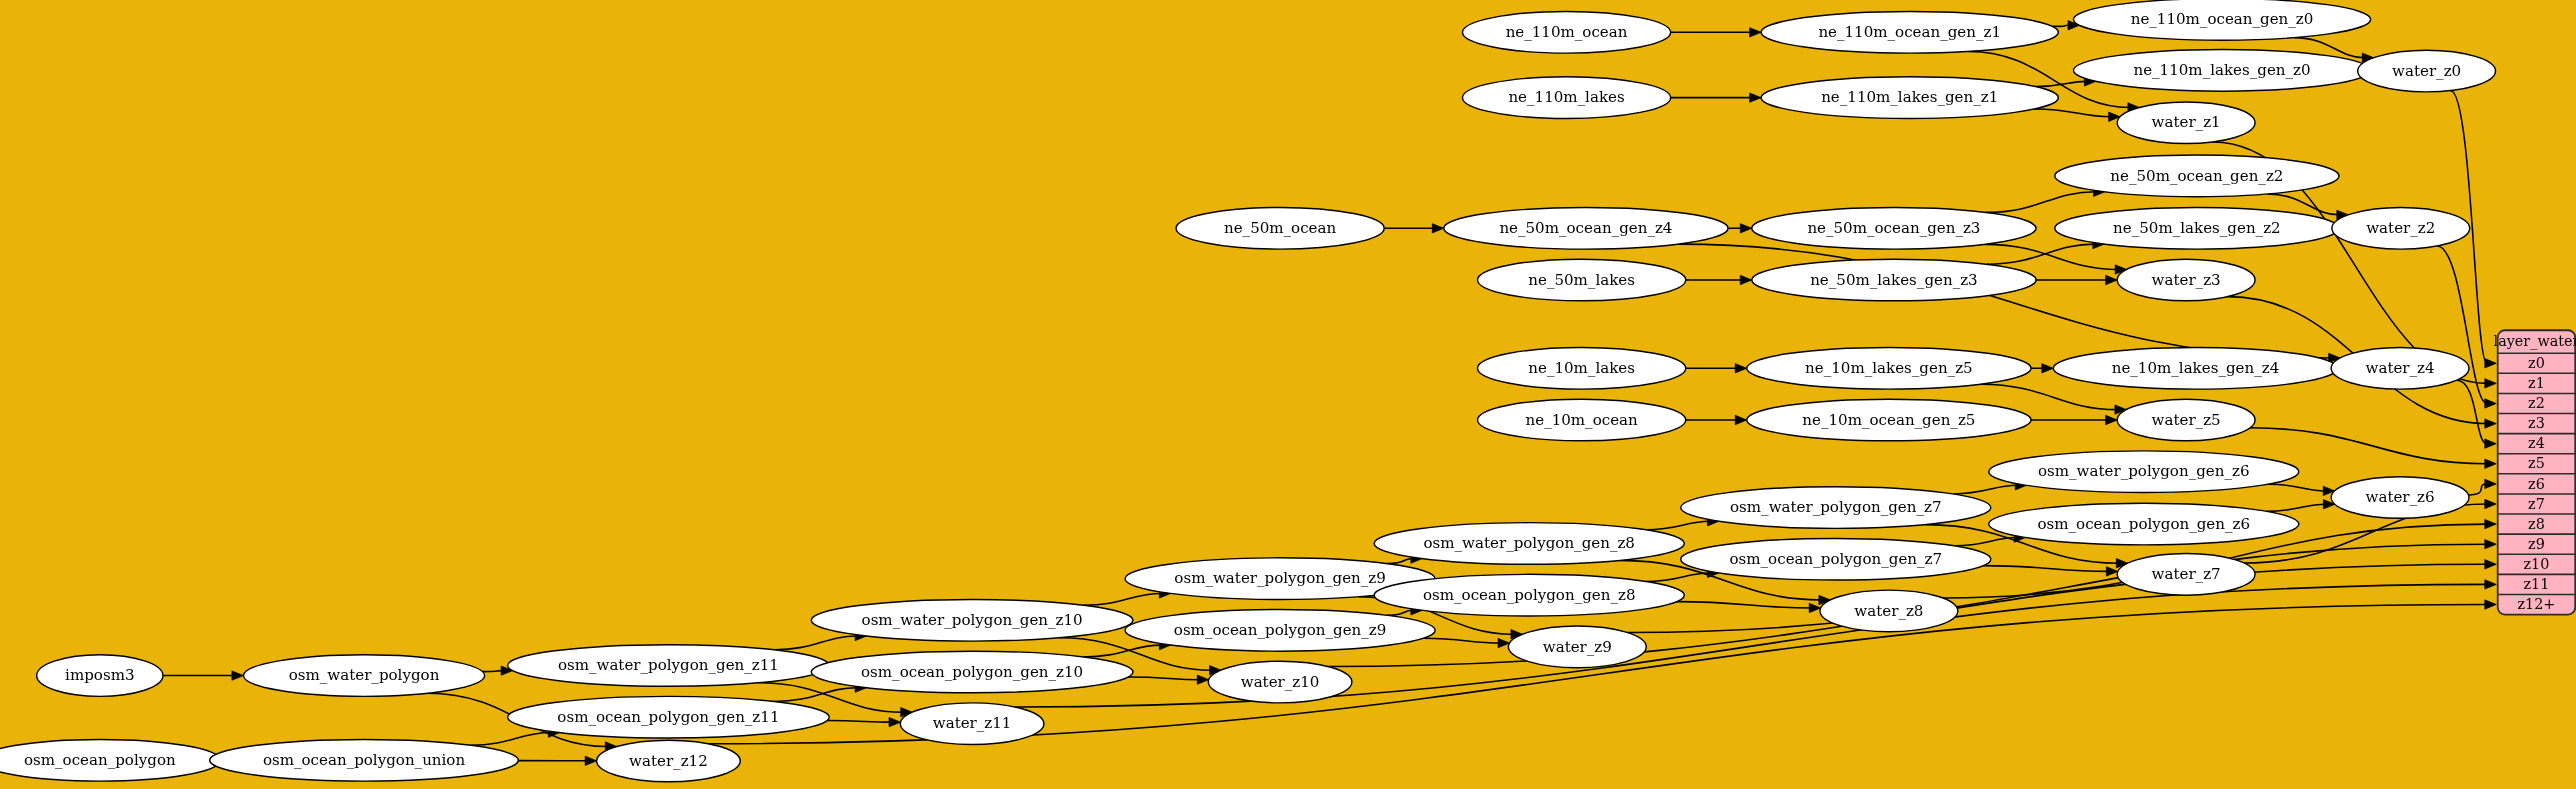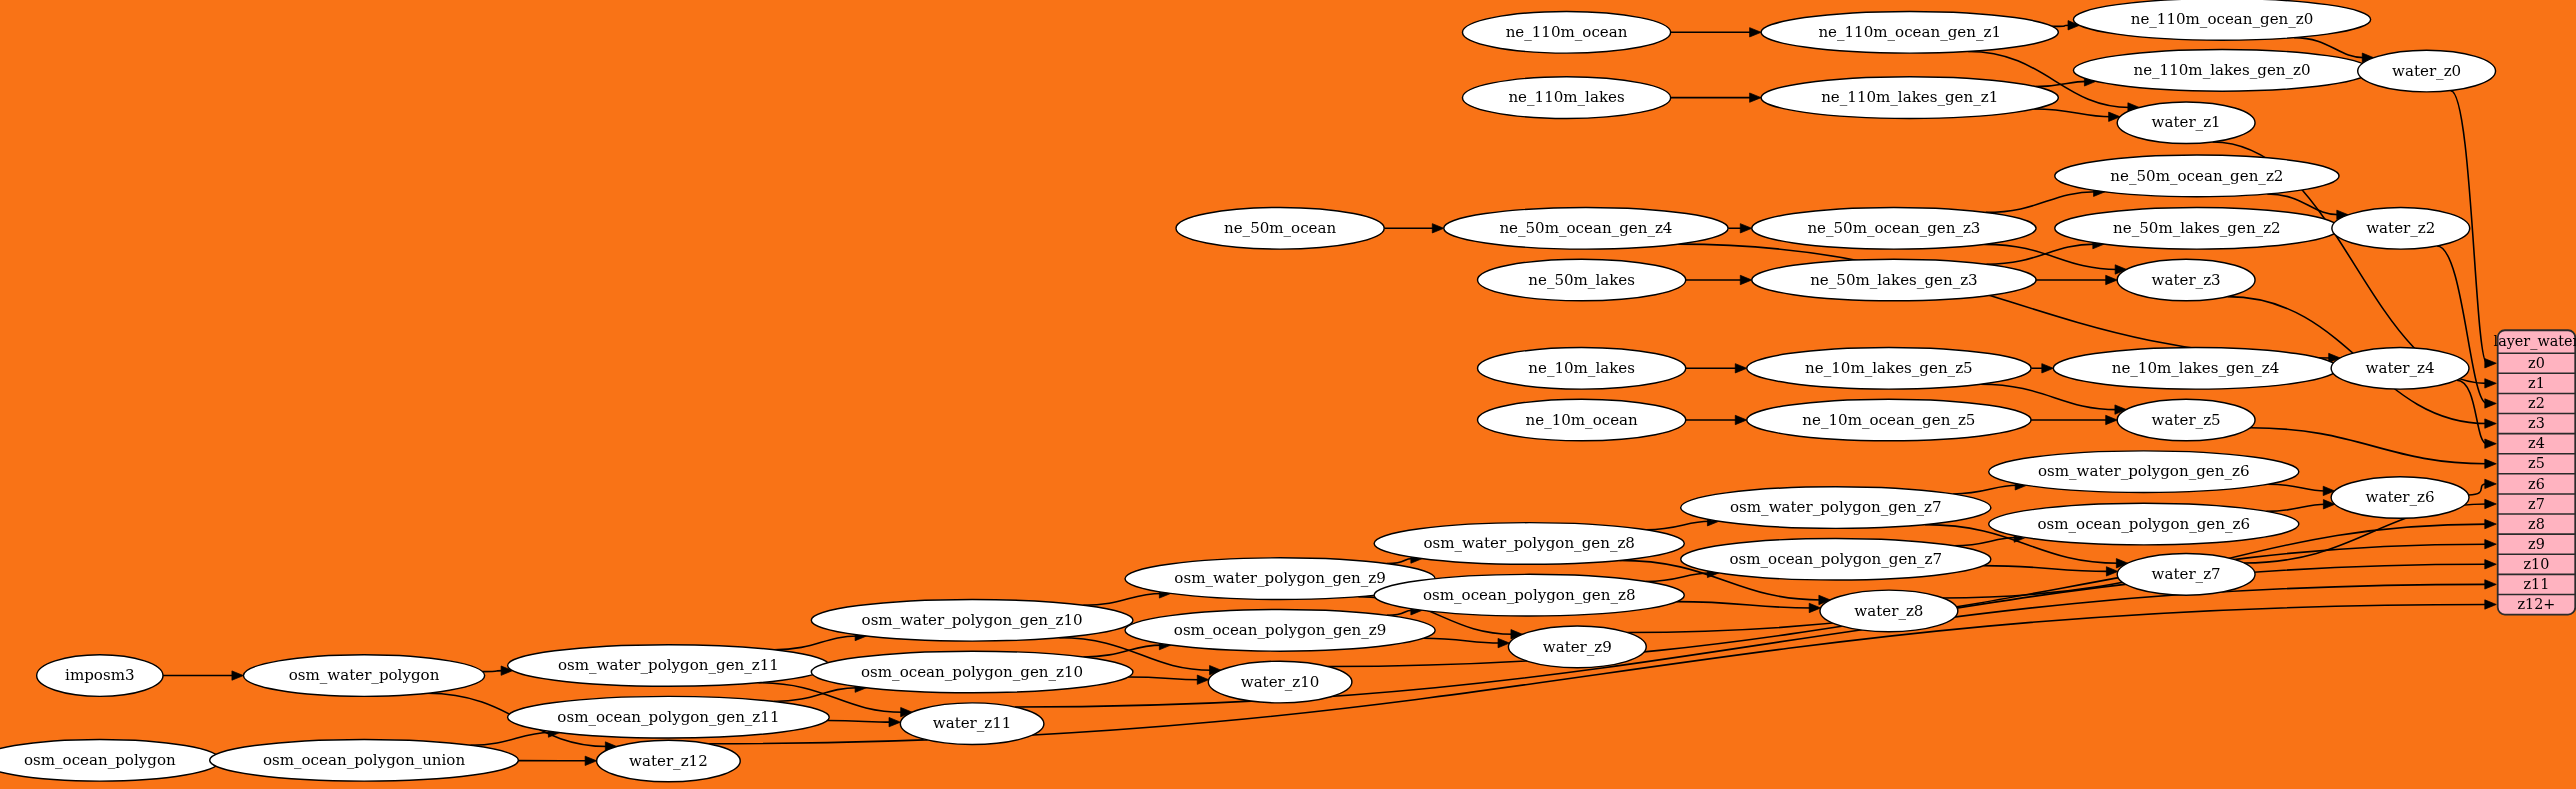--- a/index.html
+++ b/index.html
@@ -1,16 +1,16 @@
 <!DOCTYPE html>
 <html style="font-size:11.5px"><head>
 <meta charset="utf-8">
 <style>
   html,body{margin:0;padding:0;background:#ffffff;}
-  #canvas{position:relative;width:2576px;height:789px;background:#f97316;
+  #canvas{position:relative;width:2576px;height:789px;background:#eab308;
           font-family:"DejaVu Serif","Liberation Serif",serif;}
   svg{position:absolute;top:0;left:0;width:2576px;height:789px;overflow:visible;}
   .node-ellipse{fill:#ffffff;stroke:#000000;stroke-width:2;}
   .node-label{font-family:"DejaVu Serif","Liberation Serif",serif;font-size:21px;
               fill:#000000;text-anchor:middle;dominant-baseline:middle;}
   .edge{fill:none;stroke:#000000;stroke-width:2.2;}
   .arrow{fill:#000000;stroke:#000000;stroke-width:1;}
   .rec-box{fill:#ffb3c0;stroke:#2b2b2b;stroke-width:2.5;}
   .rec-sep{stroke:#2b2b2b;stroke-width:2.2;}
   .rec-label{font-family:"DejaVu Serif","Liberation Serif",serif;font-size:20px;

